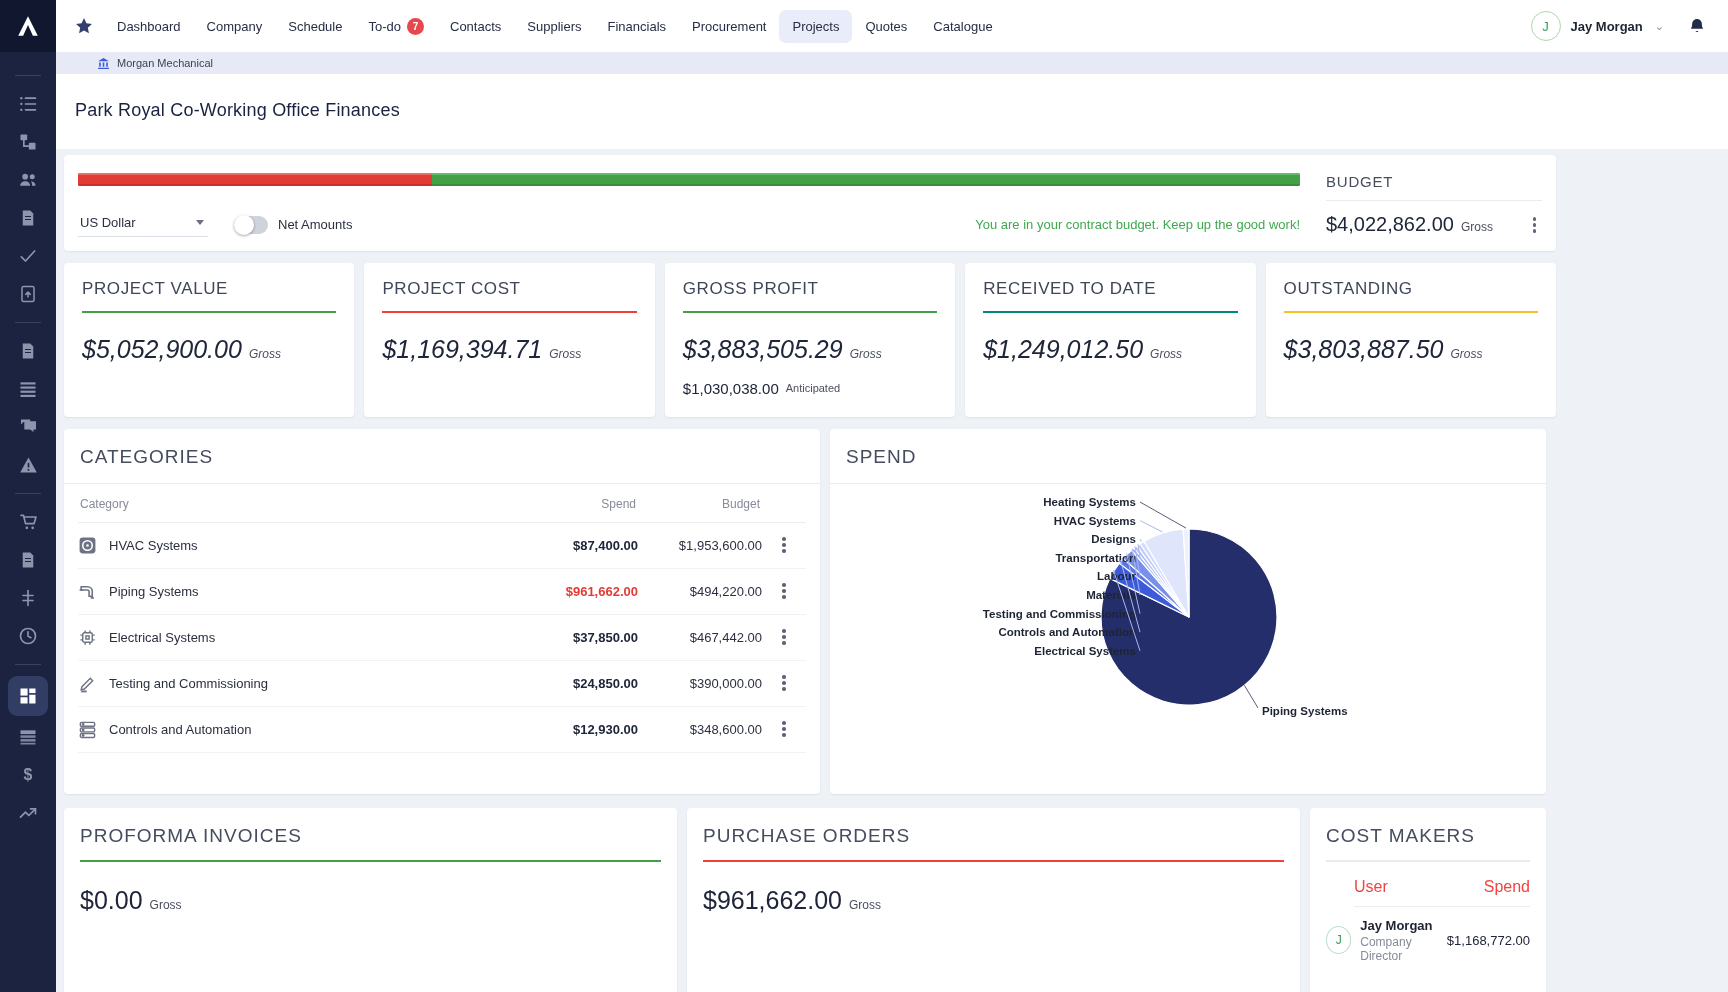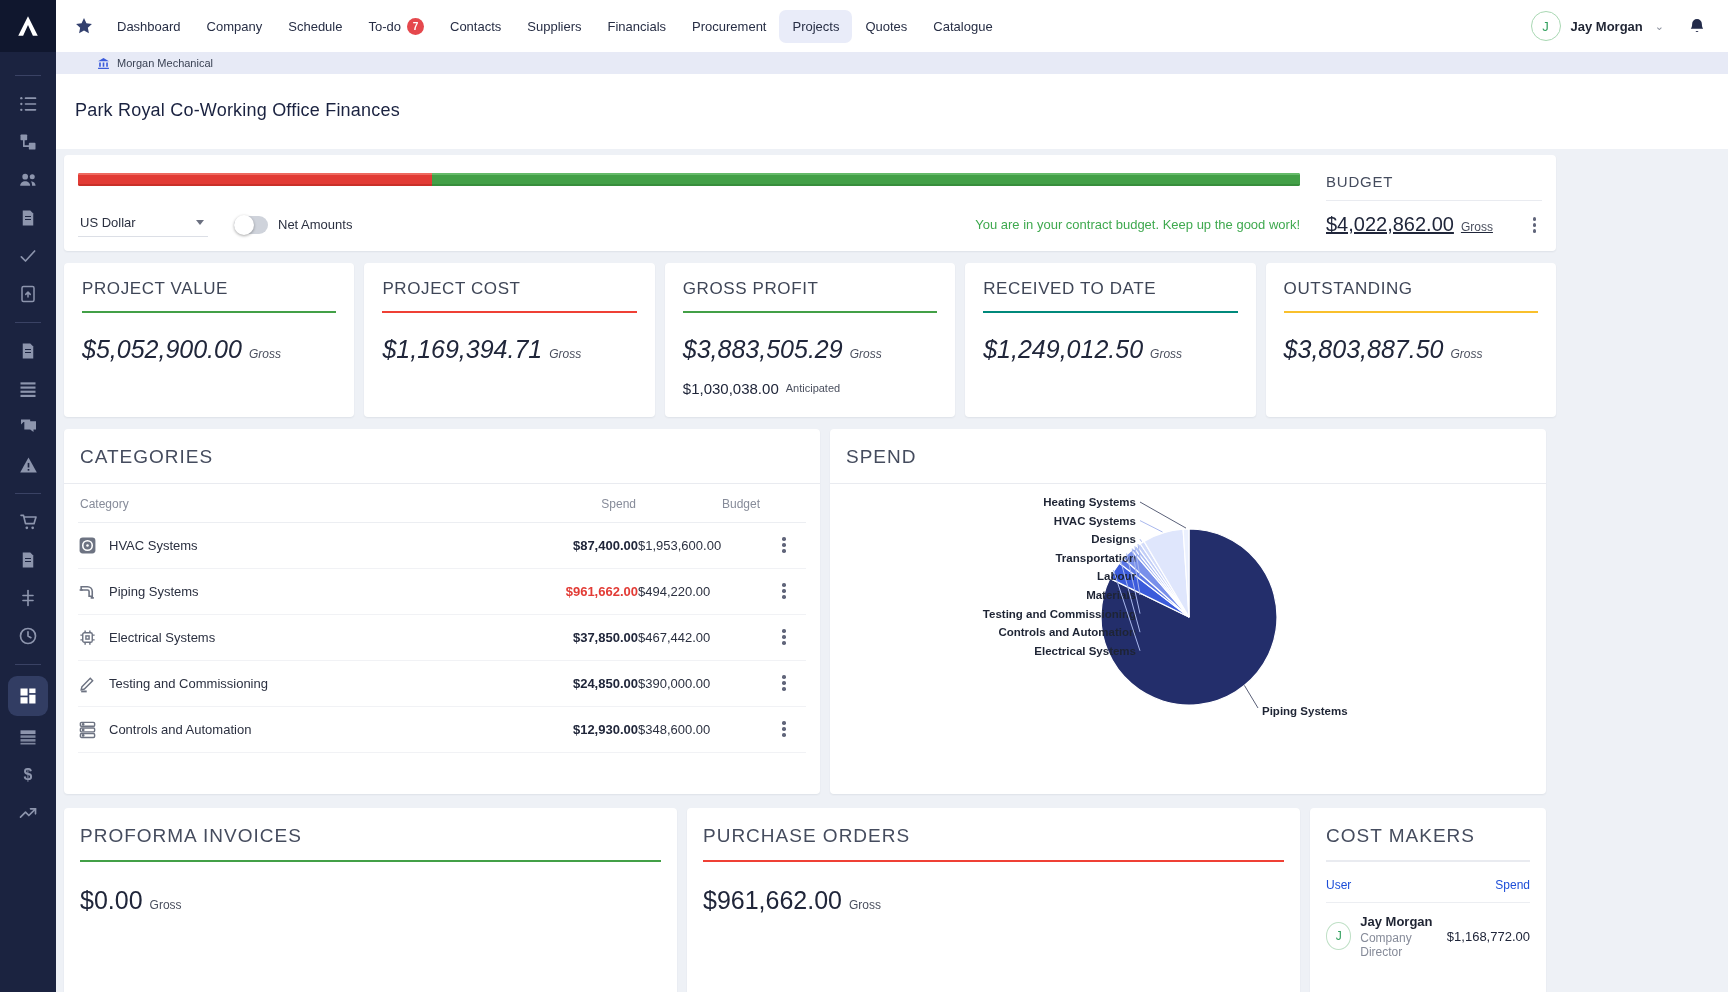--- a/index.html
+++ b/index.html
@@ -47,21 +47,21 @@
   .budget-controls { display:flex; align-items:center; margin-top:18px; }
   .currency-select { display:flex; align-items:center; gap:22px; font-size:13px; color:#2b3040; border-bottom:1px solid #dcdfe6; padding:2px 4px 6px 2px; min-width:130px; cursor:pointer; justify-content:space-between;}
   .caret { width:0; height:0; border-left:4.5px solid transparent; border-right:4.5px solid transparent; border-top:5px solid #6b7080; }
   .toggle { width:34px; height:18px; background:#cfd3db; border-radius:9px; margin-left:26px; position:relative; cursor:pointer; }
   .toggle .knob { position:absolute; left:0px; top:-1px; width:20px; height:20px; background:#fff; border-radius:50%; box-shadow:0 1px 3px rgba(0,0,0,.35); }
   .toggle-label { font-size:13px; color:#2b3040; margin-left:10px; }
   .budget-msg { margin-left:auto; font-size:13px; color:#3fa94f; }
   .budget-right { width:216px; padding-top:2px; }
   .budget-right .label { font-size:15px; font-weight:300; letter-spacing:.8px; color:#454c5e; }
   .budget-right .divider { height:1px; background:#e9ebf0; margin:10px 0 12px; }
-  .budget-amount-row { display:flex; align-items:baseline;text-decoration:underline; }
+  .budget-amount-row { display:flex; align-items:baseline; }
   .budget-amount { font-size:20px; font-weight:400; color:#20263a; }
   .kebab { display:inline-flex; flex-direction:column; gap:2.5px; padding:4px 6px; cursor:pointer; margin-left:auto; align-self:center;}
   .kebab i { width:3.5px; height:3.5px; border-radius:50%; background:#60657a; display:block; }
   
   .kpi-row { display:grid; grid-template-columns:repeat(5,1fr); gap:10px; margin-top:12px; }
   .kpi { padding:16px 18px 20px; }
   .kpi-label { font-size:17px; font-weight:300; letter-spacing:.6px; color:#3f4657; white-space:nowrap; }
   .kpi-underline { height:2px; margin-top:12px; }
   .kpi-value-row { margin-top:22px; font-size:25px; font-weight:400; color:#20263a; display:flex; align-items:baseline; white-space:nowrap;font-style:italic; }
   .kpi-secondary { margin-top:16px; font-size:15px; color:#20263a; display:flex; align-items:center; }
@@ -70,30 +70,30 @@
   .mid-row { display:grid; grid-template-columns:756px 716px; gap:10px; margin-top:12px; }
   .mid-card { height:365px; overflow:hidden; }
   .card-header { padding:17px 16px 15px; border-bottom:1px solid #e9ebf0; }
   .cat-table { padding:0 14px; }
   .cat-head { display:grid; grid-template-columns:1fr 120px 124px 44px; font-size:12px; color:#868b99; padding:13px 2px 11px; border-bottom:1px solid #eceef2; }
   .cat-head .num { text-align:right; }
   .cat-row { display:grid; grid-template-columns:1fr 120px 124px 44px; align-items:center; height:46px; border-bottom:1px solid #f1f2f5; font-size:13px; }
   .cat-name { display:flex; align-items:center; gap:12px; color:#2b3040; }
   .cat-spend { text-align:right; font-weight:700; color:#20263a; }
   .cat-spend.over { color:#e23b35; }
-  .cat-budget { color:#2b3040; }
+  .cat-budget { text-align:right; color:#2b3040; }
   .cat-kebab { display:flex; justify-content:center; }
   .show-all { margin:11px 0 14px; background:#f3f4f6; height:32px; display:flex; align-items:center; justify-content:center; font-size:13px; color:#2b3040; border-radius:2px; cursor:pointer; }
   .pie-labels text { font-size:11.5px; font-weight:700; fill:#1e2434; }
   
   .bottom-row { display:grid; grid-template-columns:613px 613px 236px; gap:10px; margin-top:14px; }
   .bottom-card { padding:17px 16px; height:230px; }
   .bottom-underline { height:2px; margin-top:13px; }
   .bottom-value-row { margin-top:24px; font-size:25px; font-weight:400; color:#20263a; display:flex; align-items:baseline; }
-  .cm-head { display:flex; justify-content:space-between; font-size:12px; color:#1d4ed8; margin-top:16px; padding-bottom:10px; border-bottom:1px solid #eceef2; }
+  .cm-head { display:flex; justify-content:space-between; font-size:16px; color:#ef4444; margin-top:16px; padding-bottom:10px; border-bottom:1px solid #eceef2;margin-left:28px; }
   .cm-row { display:flex; align-items:center; margin-top:11px; }
   .cm-avatar { width:28px; height:28px; border-radius:50%; border:1.5px solid #bfe0c6; color:#2e9e5b; font-size:12px; display:flex; align-items:center; justify-content:center; }
   .cm-names { margin-left:9px; }
   .cm-name { font-size:13px; font-weight:700; color:#1f2433; }
   .cm-role { font-size:12px; color:#868b99; margin-top:2px; }
   .cm-spend { margin-left:auto; font-size:13px; color:#20263a; }
 </style>
 </head>
 <body>
 

